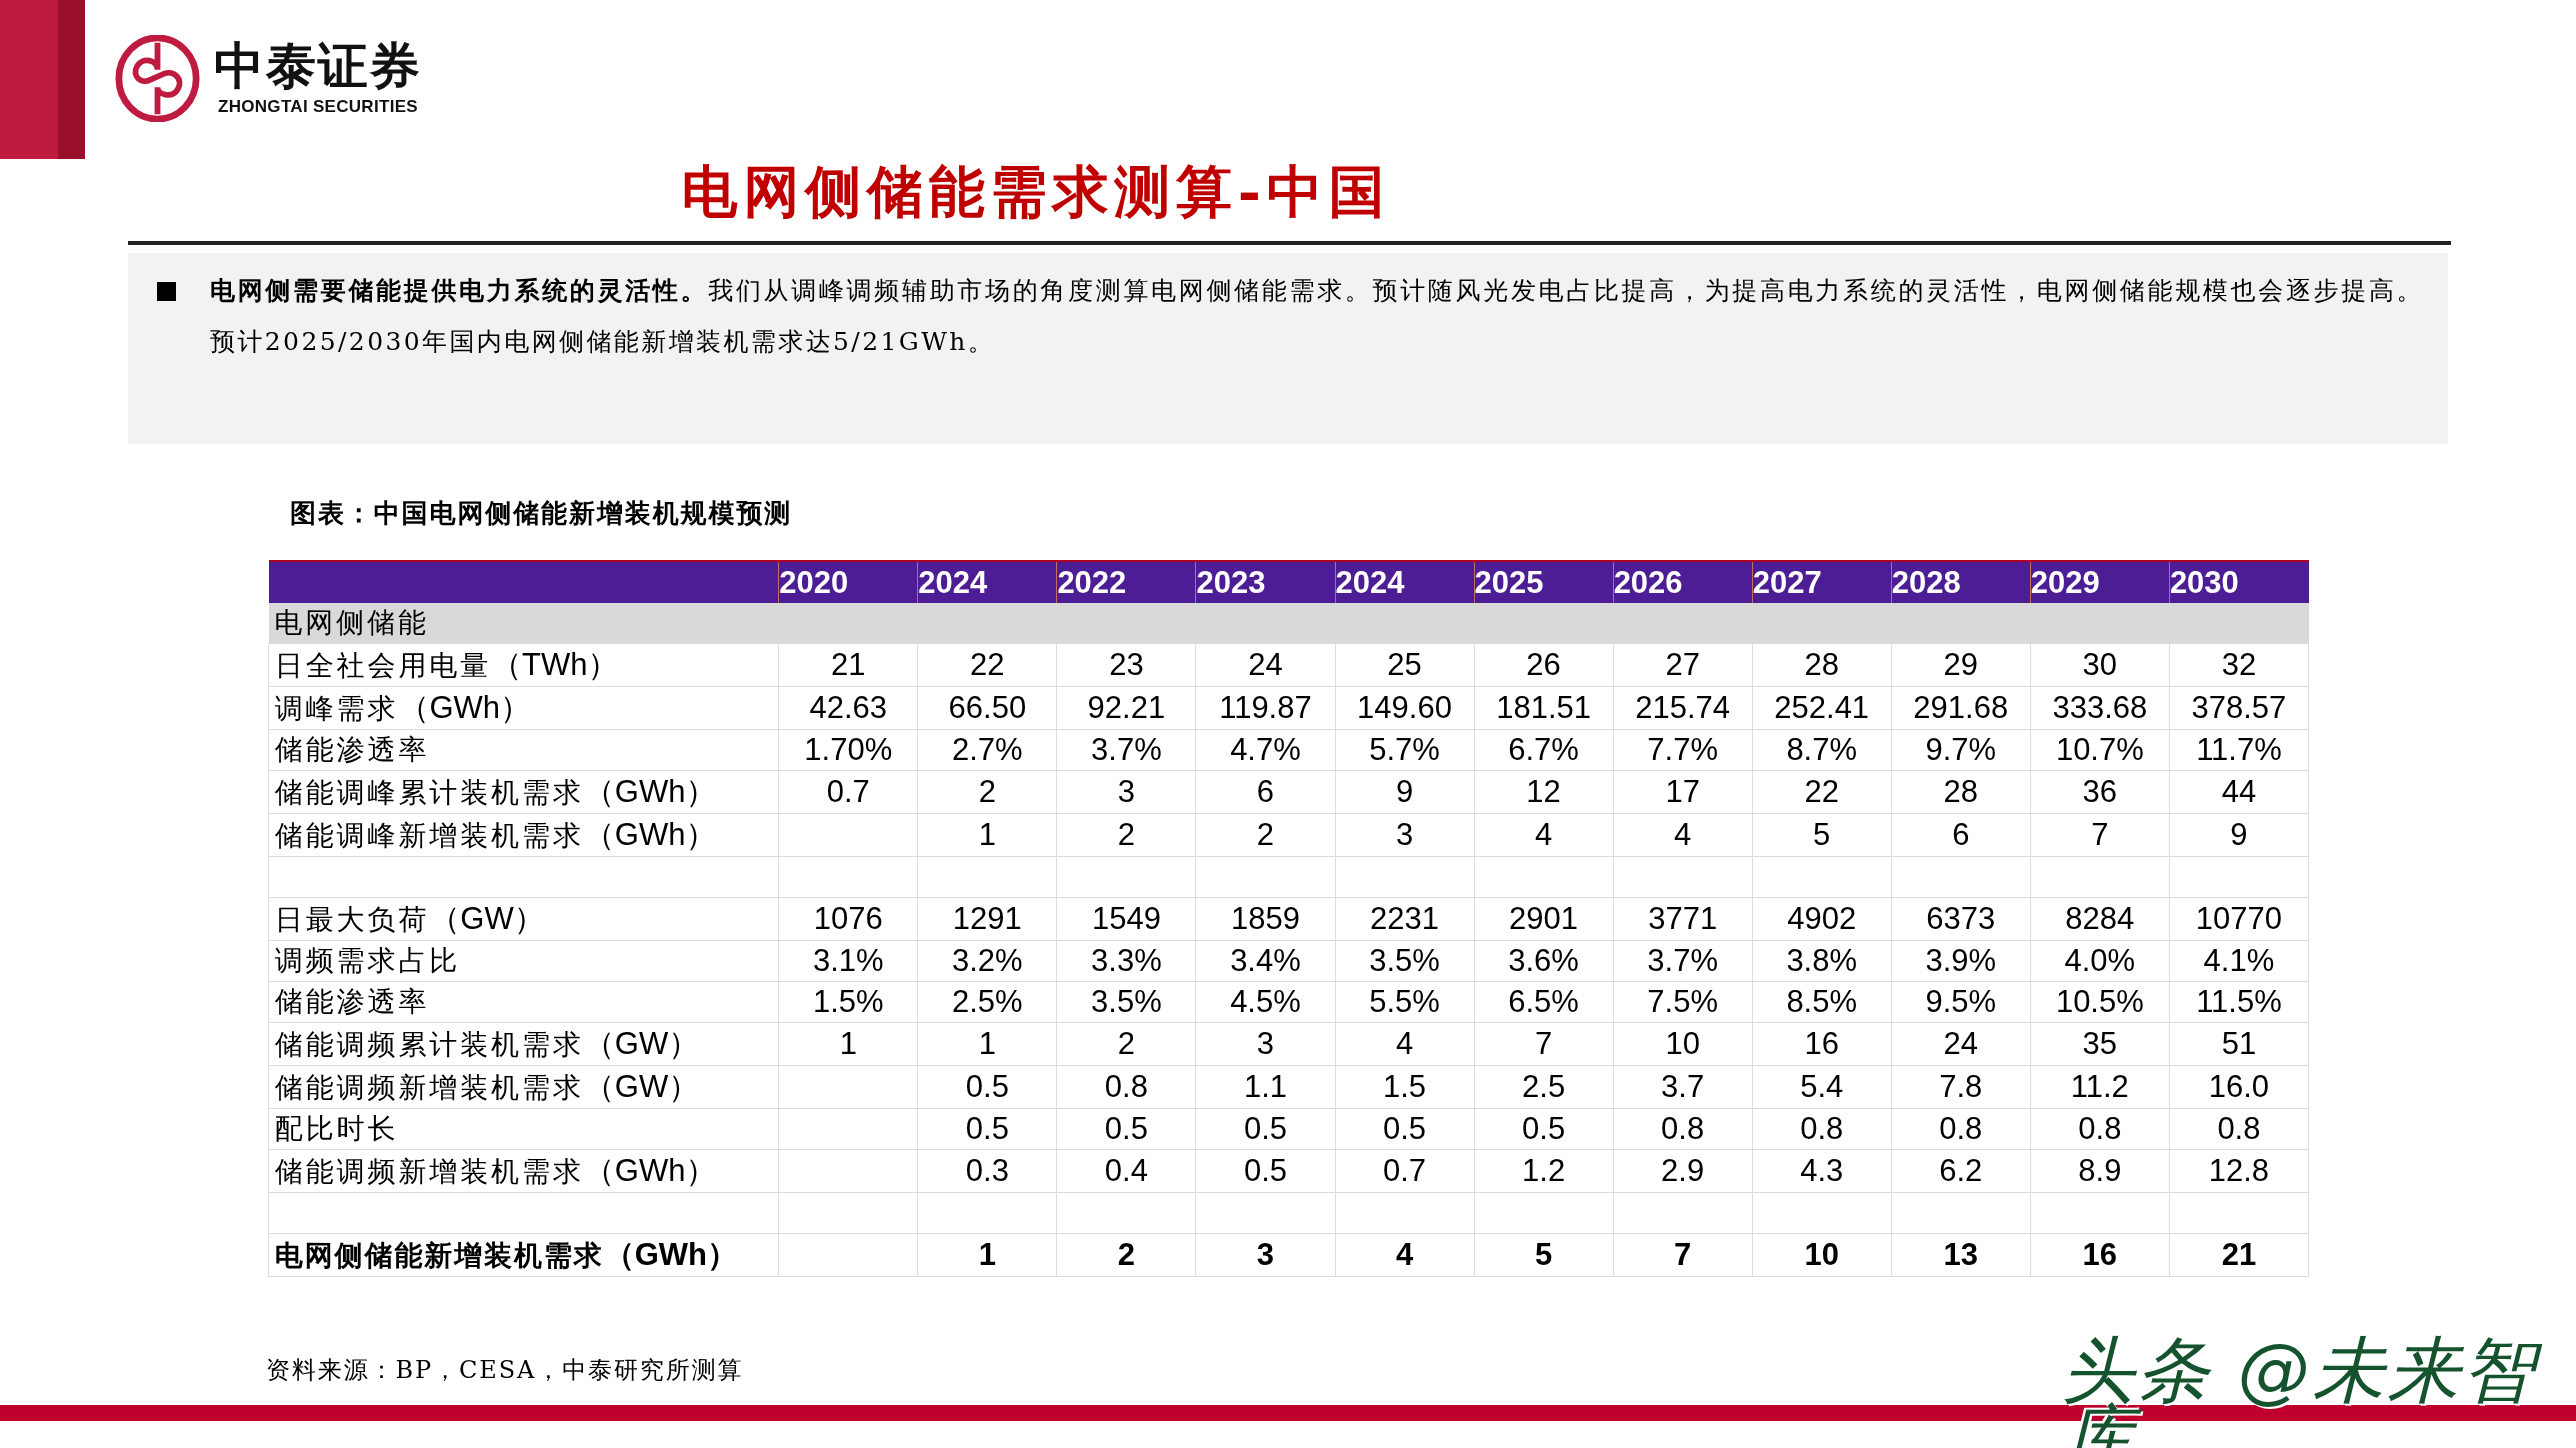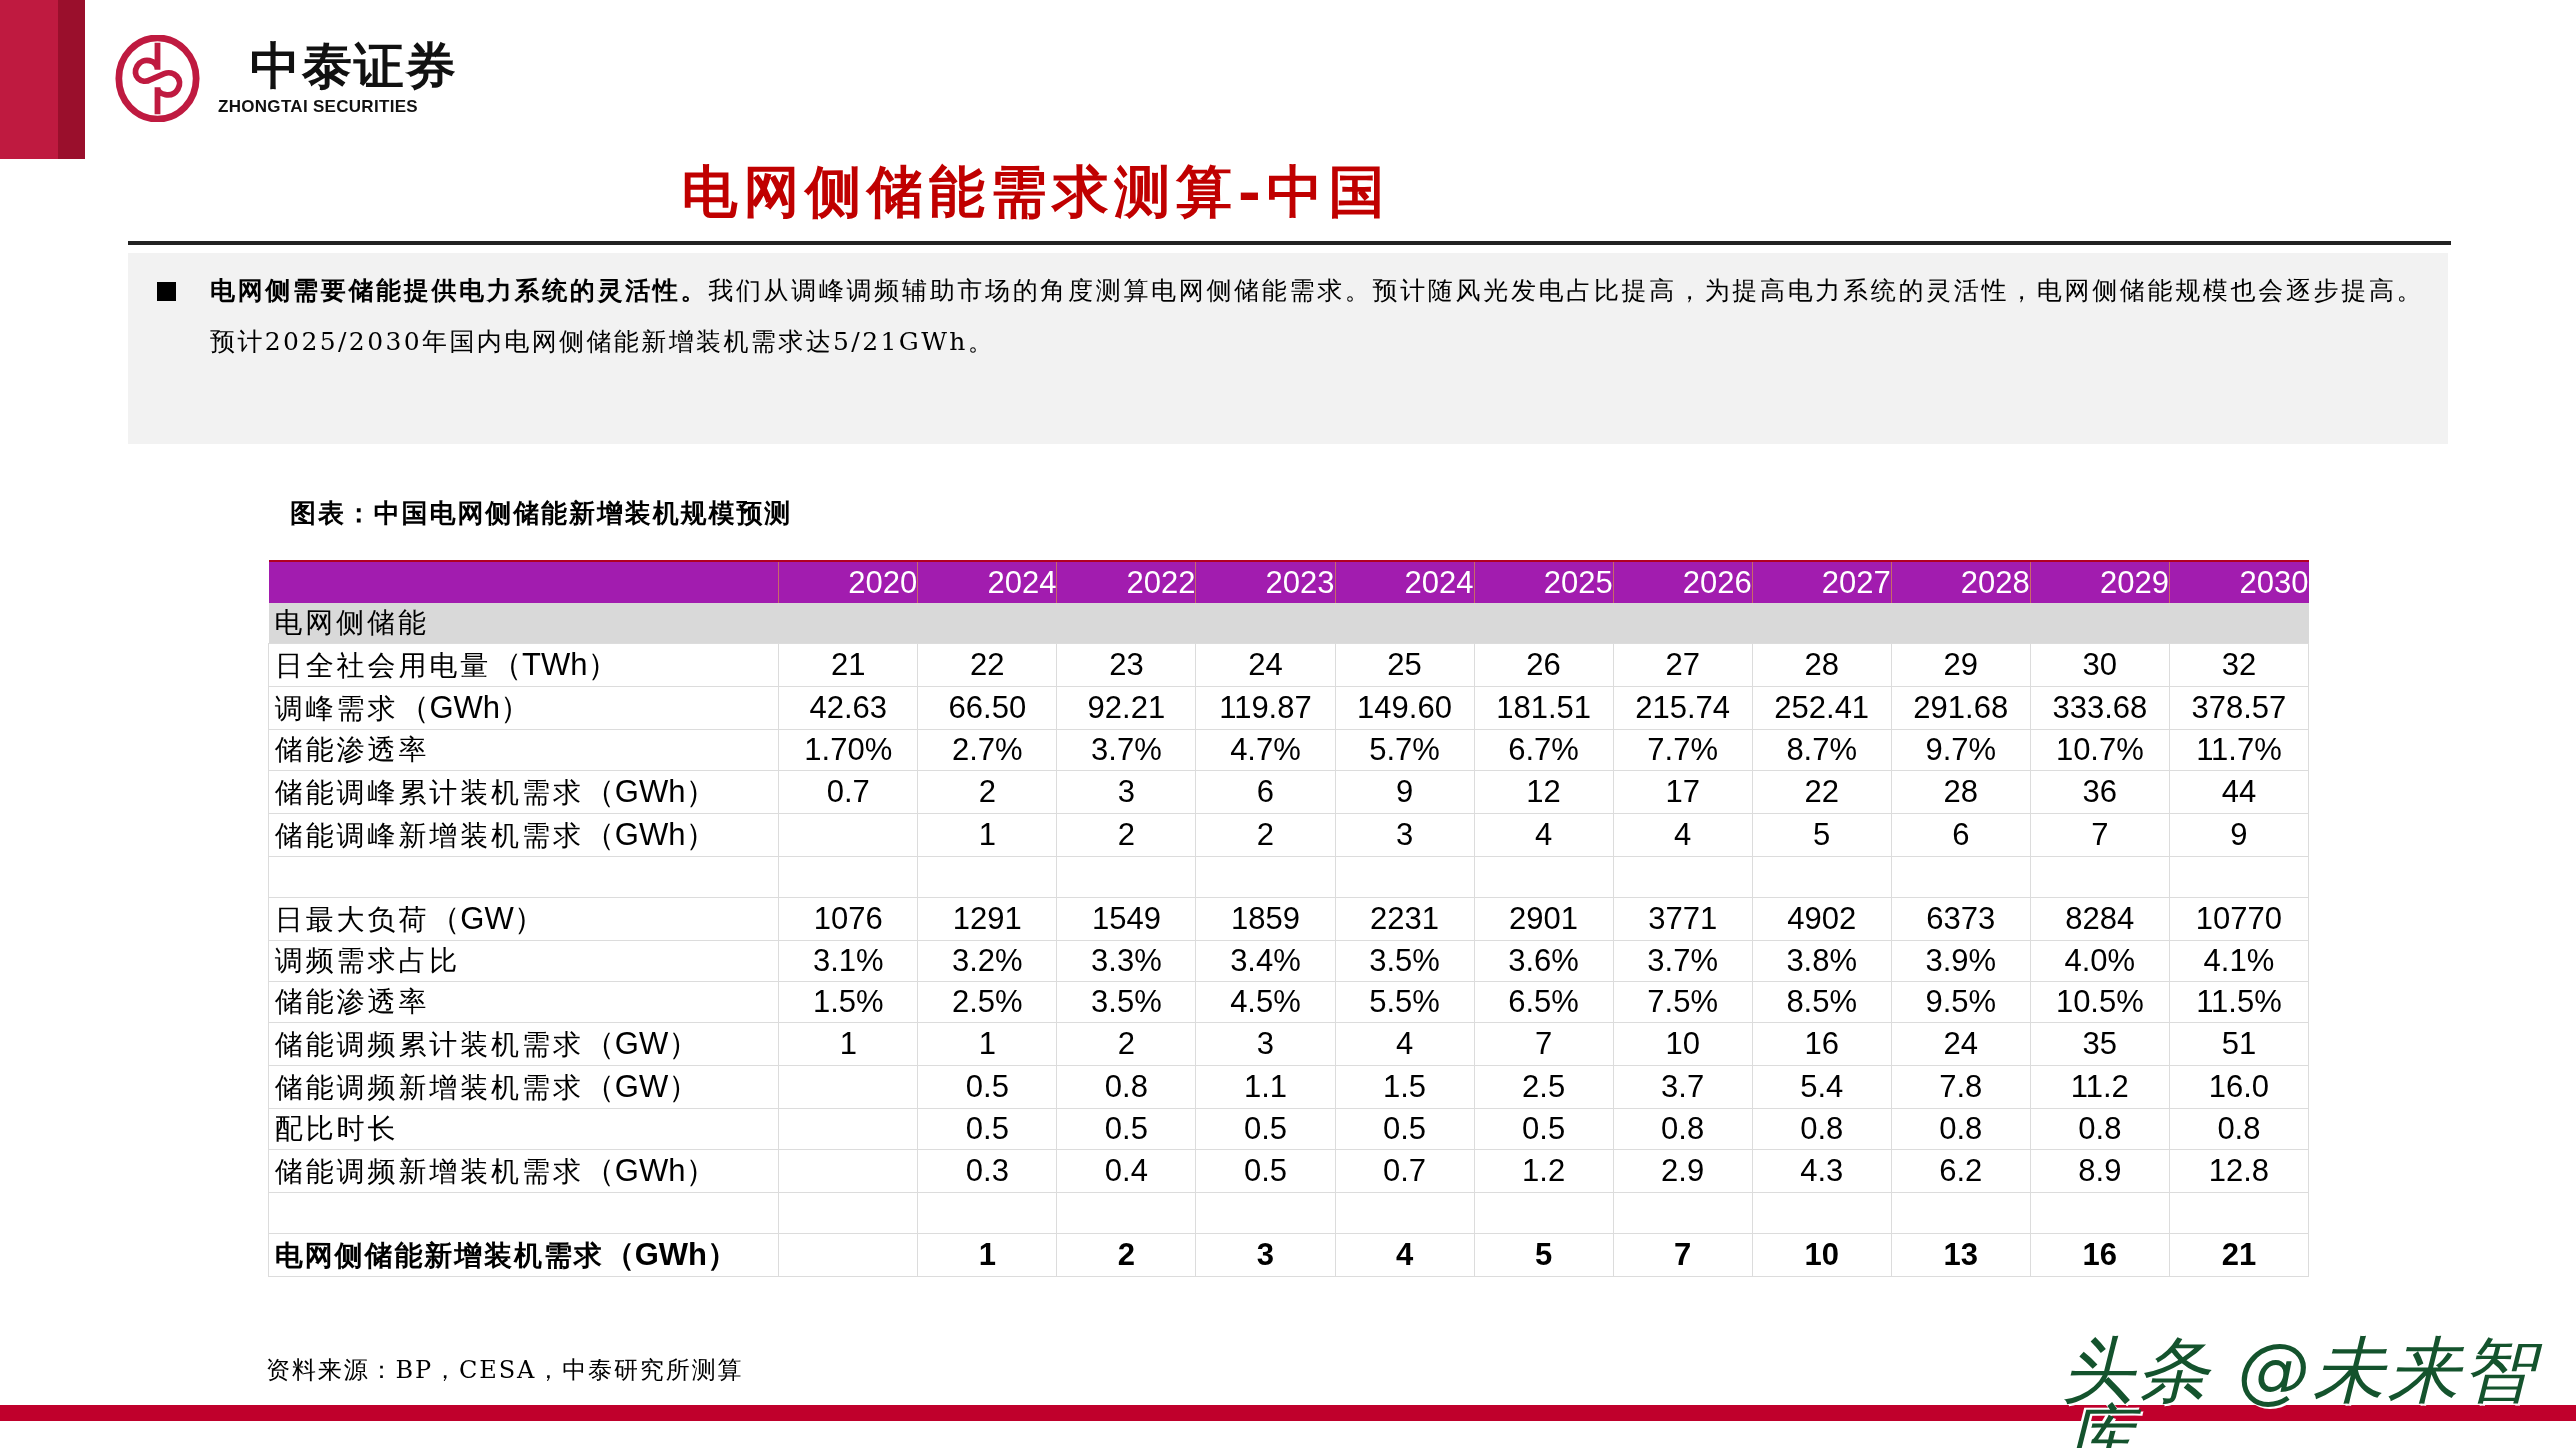--- a/index.html
+++ b/index.html
@@ -2,41 +2,41 @@
 <html><head>
 <meta charset="utf-8">
 <style>
   html, body { margin:0; padding:0; }
   body { width:2576px; height:1449px; position:relative; background:#ffffff; overflow:hidden;
          font-family:"DejaVu Sans", sans-serif; color:#000; }
   .band-outer { position:absolute; left:0; top:0; width:58px; height:159px; background:#bf1a40; }
   .band-inner { position:absolute; left:58px; top:0; width:27px; height:159px; background:#9a0f2c; }
   .logo { position:absolute; left:114px; top:35px; width:87px; height:87px; }
   .logo-cn { position:absolute; left:214px; top:37px; font-family:"DejaVu Sans", sans-serif;
-             font-weight:bold; font-size:50px; letter-spacing:1.9px; line-height:58px; color:#111;margin-left:36px; }
+             font-weight:bold; font-size:50px; letter-spacing:1.9px; line-height:58px; color:#111; }
   .logo-en { position:absolute; left:218px; top:97px; font-family:"Liberation Sans", sans-serif;
              font-weight:bold; font-size:17px; letter-spacing:0.3px; color:#111; }
   .page-title { position:absolute; left:0; width:2072px; top:153px; text-align:center;
                 font-family:"DejaVu Serif", serif; font-weight:bold; font-size:56px; color:#c00000;
                 letter-spacing:5.8px; line-height:77px; }
   .title-rule { position:absolute; left:128px; top:241px; width:2323px; height:3.9px; background:#222; }
   .summary { position:absolute; left:128px; top:253px; width:2320px; height:191px; background:#f2f2f2; }
   .bullet { position:absolute; left:29px; top:29px; width:19.3px; height:19.3px; background:#000; }
   .summary-text { position:absolute; left:82px; top:11.6px; width:2214px;
                   font-family:"DejaVu Serif", serif; font-size:25px; line-height:51px; color:#000;
                   letter-spacing:2.4px; text-align:justify; }
   .summary-text b { font-family:"DejaVu Sans", sans-serif; font-weight:bold; }
   .caption { position:absolute; left:290px; top:496px; font-family:"DejaVu Sans", sans-serif;
              font-weight:bold; font-size:26px; letter-spacing:1.9px; color:#000; }
   .tbl { position:absolute; left:268px; top:560px; width:2041px; border-collapse:collapse;
          table-layout:fixed; font-family:"Liberation Sans", sans-serif; }
   .tbl col.label-col { width:510px; }
   .tbl col.year-col { width:139px; }
-  .tbl thead th { background:#a21caf; color:#ffffff; font-weight:normal; font-size:31px;
-                  height:41px; padding:0; text-align:right; border-top:2.9px solid #b00020; }
+  .tbl thead th { background:#4c1d95; color:#ffffff; font-weight:bold; font-size:31px;
+                  height:41px; padding:0; text-align:left; border-top:2.9px solid #b00020; }
   .tbl thead th + th { border-left:1px solid #c96a67; }
   .tbl td { height:40px; padding:0; font-size:31px; text-align:center; white-space:nowrap;
             border:1.9px solid #dcdcdc; color:#000; }
   .tbl td.lbl { text-align:left; padding-left:5.8px; font-family:"DejaVu Serif", serif;
                 font-size:28px; letter-spacing:2.9px; }
   .tbl td.lbl .u { font-family:"Liberation Sans", sans-serif; letter-spacing:0; font-size:31px; }
   .tbl tr.section td { background:#d9d9d9; border:none;margin-top:35px; }
   .tbl tr.total td { font-weight:bold; }
   .tbl tr.total td.lbl { font-family:"DejaVu Sans", sans-serif; font-weight:bold; font-size:28px; letter-spacing:1.9px; }
   .source { position:absolute; left:266px; top:1354px; font-family:"DejaVu Serif", serif; font-size:24px;

